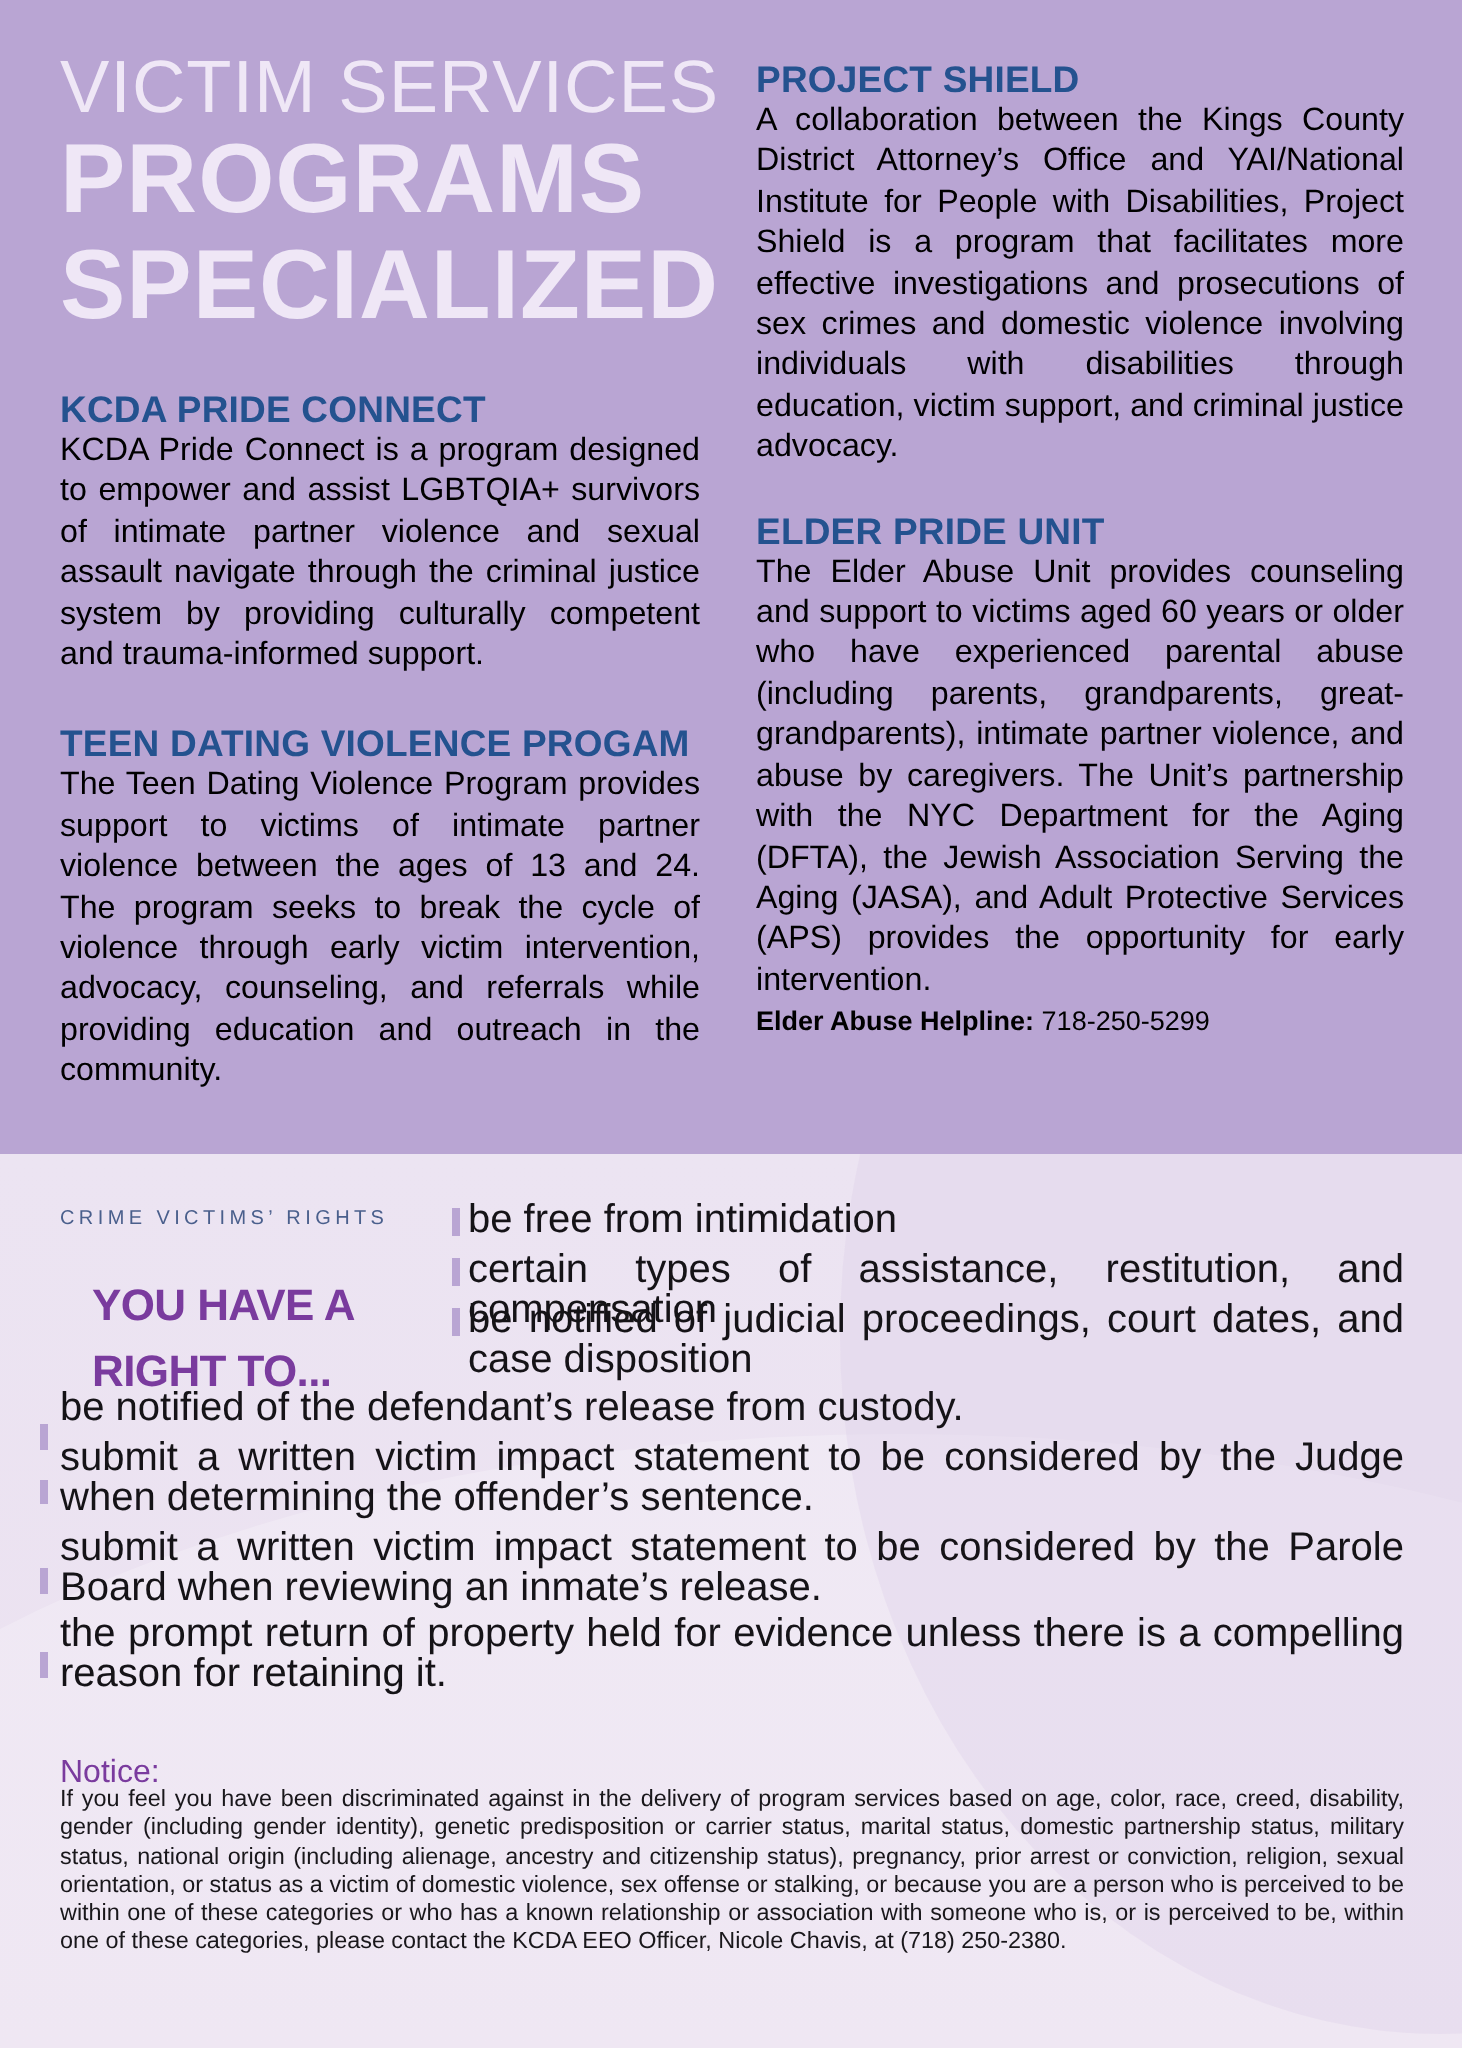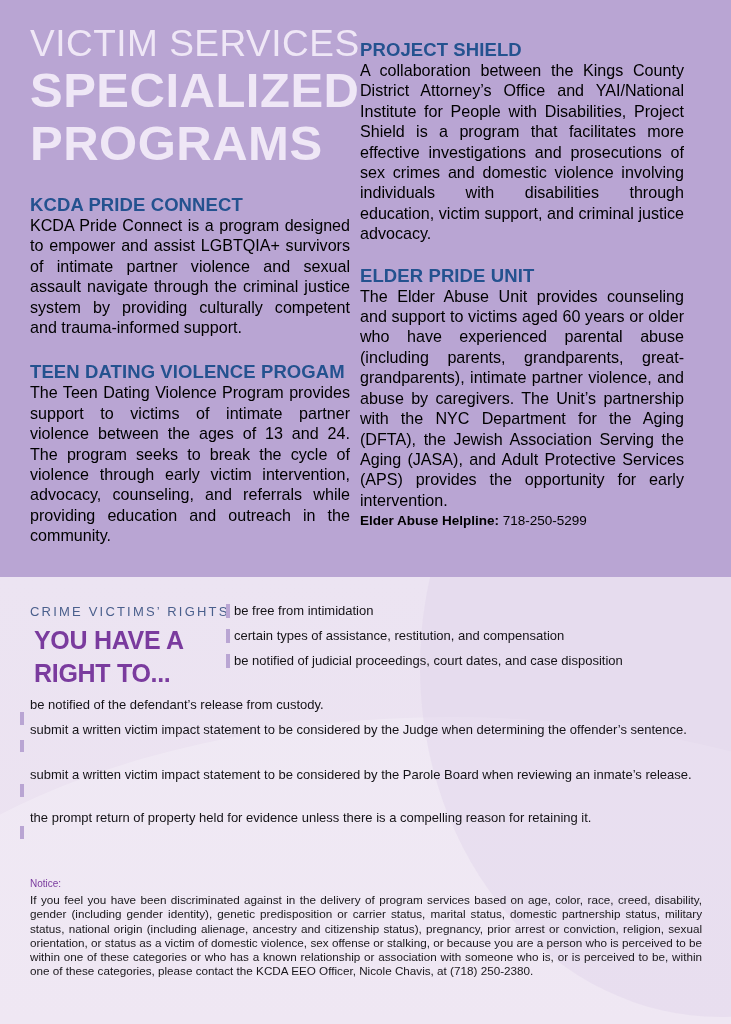--- a/index.html
+++ b/index.html
@@ -16,21 +16,21 @@
   .bottom {
     position: absolute; left: 0; top: 577px; width: 731px; height: 447px;
     background: linear-gradient(180deg, #ece4f2 0%, #ebe1f0 100%);
     overflow: hidden;
   }
   .swoosh {
     position: absolute; border-radius: 50%;
     background: rgba(255,255,255,0.22);
   }
   .col-left { position: absolute; left: 30px; top: 24px; width: 320px; }
-  .col-right { position: absolute; left: 360px; top: 30px; width: 324px; margin-top: 10px; }
+  .col-right { position: absolute; left: 378px; top: 30px; width: 324px; }
 
   .hero-sub {
     color: #efe7f6; font-size: 37px; line-height: 40px; letter-spacing: 0.5px;
     font-weight: normal; margin: 0; white-space: nowrap;
   }
   .hero-main {
     color: #efe7f6; font-size: 49px; line-height: 53px; font-weight: bold;
     margin: 0; letter-spacing: 0.5px; white-space: nowrap;
   }
   .sec-title {
@@ -39,50 +39,50 @@
   }
   .sec-body {
     color: #000000; font-size: 16.1px; line-height: 20.4px; margin: 0;
     text-align: justify;
   }
   .helpline { font-size: 13.5px; line-height: 18px; color: #000000; margin: 2px 0 0 0; }
   .helpline b { font-weight: bold; }
 
   .rights-eyebrow {
     position: absolute; left: 30px; top: 604px;
-    color: #4a5f8c; font-size: 13px; letter-spacing: 2.2px; white-space: nowrap;
+    color: #4a5f8c; font-size: 10px; letter-spacing: 2.2px; white-space: nowrap;
   }
   .rights-title {
-    position: absolute; left: 30px; top: 620px; margin: 4px;
-    color: #7a3b9e; font-weight: bold; font-size: 25px; line-height: 33px;
+    position: absolute; left: 30px; top: 620px; margin: 16px;
+    color: #7a3b9e; font-weight: bold; font-size: 22px; line-height: 33px;
     white-space: nowrap; letter-spacing: -0.3px;
   }
   .right-item {
-    position: absolute; color: #151317; font-size: 13px; line-height: 19.5px;
+    position: absolute; color: #151317; font-size: 20px; line-height: 19.5px;
     text-align: justify;
   }
   .bar {
     position: absolute; width: 4px; background: #b9a5d3;
   }
   .notice-label {
-    position: absolute; left: 30px; top: 878px; color: #7a3b9e; font-size: 10px;
+    position: absolute; left: 30px; top: 878px; color: #7a3b9e; font-size: 16px;
   }
   .notice-body {
     position: absolute; left: 30px; top: 893px; width: 672px;
     color: #19171b; font-size: 11.7px; line-height: 14.3px; text-align: justify; margin: 0;
   }
 </style>
 </head>
 <body>
 
 <div class="top">
   <div class="col-left">
     <h2 class="hero-sub">VICTIM SERVICES</h2>
+    <h1 class="hero-main">PROGRAMS</h1>
     <h1 class="hero-main">SPECIALIZED</h1>
-    <h1 class="hero-main">PROGRAMS</h1>
 
     <div style="margin-top:25px;">
       <h3 class="sec-title">KCDA PRIDE CONNECT</h3>
       <p class="sec-body">KCDA Pride Connect is a program designed to empower and assist LGBTQIA+ survivors of intimate partner violence and sexual assault navigate through the criminal justice system by providing culturally competent and trauma-informed support.</p>
     </div>
 
     <div style="margin-top:25px;">
       <h3 class="sec-title">TEEN DATING VIOLENCE PROGAM</h3>
       <p class="sec-body">The Teen Dating Violence Program provides support to victims of intimate partner violence between the ages of 13 and 24. The program seeks to break the cycle of violence through early victim intervention, advocacy, counseling, and referrals while providing education and outreach in the community.</p>
     </div>

